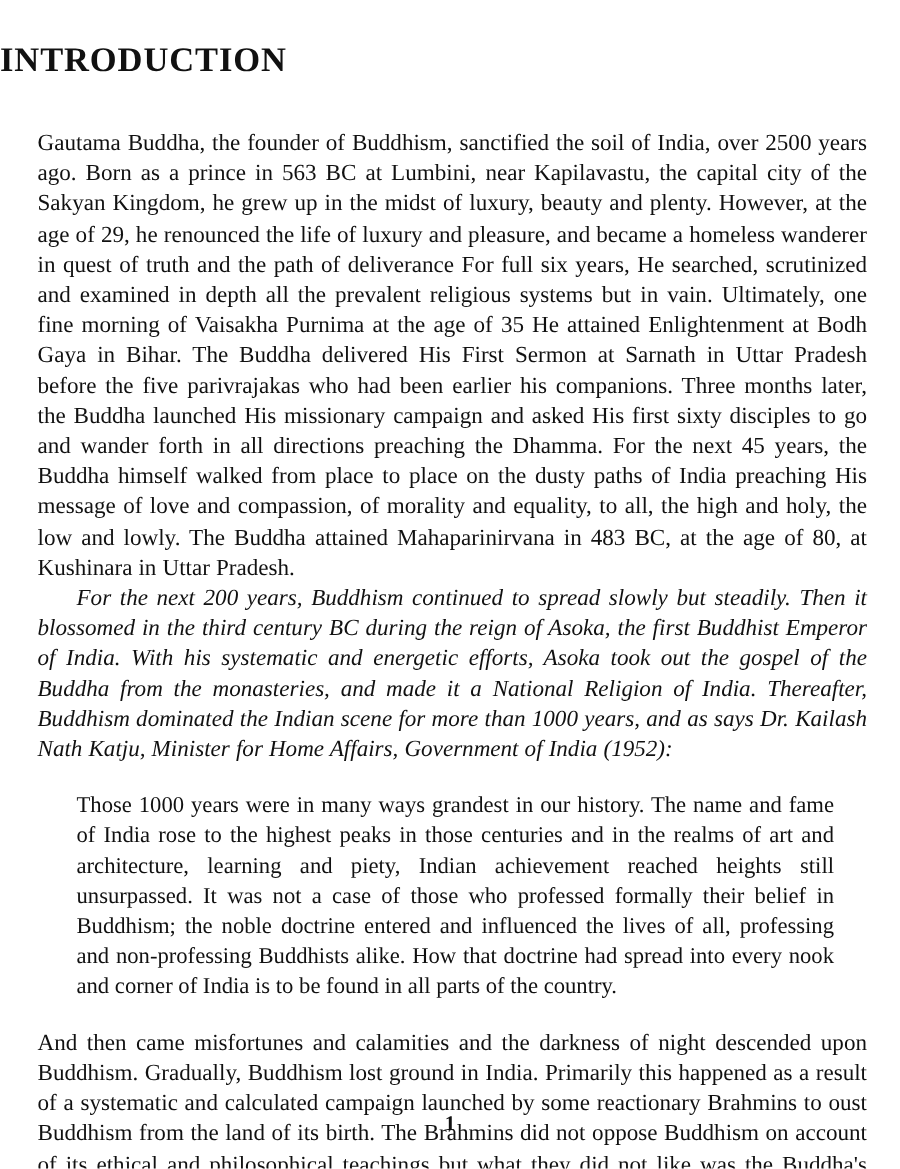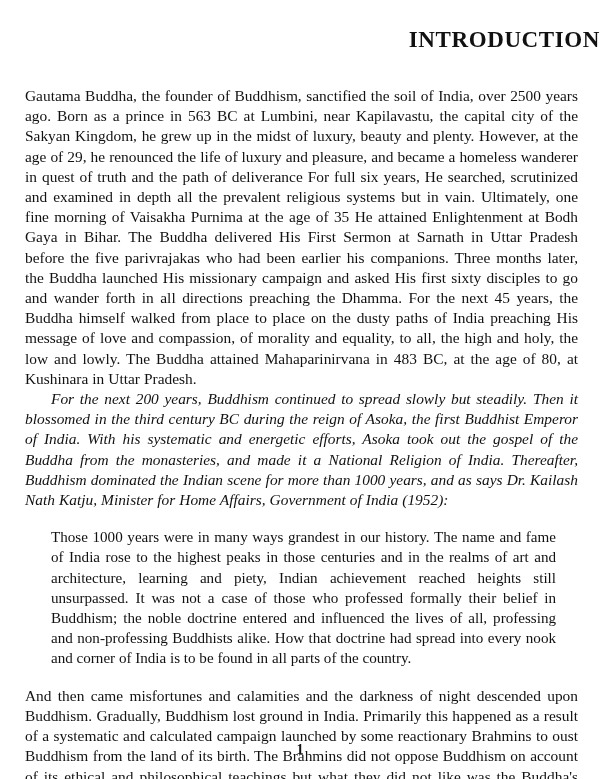--- a/index.html
+++ b/index.html
@@ -20,21 +20,21 @@
     width: 600px;
     height: 779px;
     box-sizing: border-box;
     background: #ffffff;
   }
   .page-title {
     position: absolute;
     top: 12px;
     left: 0;
     width: 600px;
-    text-align: right;
+    text-align: left;
     font-size: 23px;
     font-weight: bold;
     letter-spacing: 0.6px;
     font-family: "Liberation Serif", "DejaVu Serif", serif;
   }
   .body-col {
     position: absolute;
     left: 25px;
     top: 86px;
     width: 553px;

